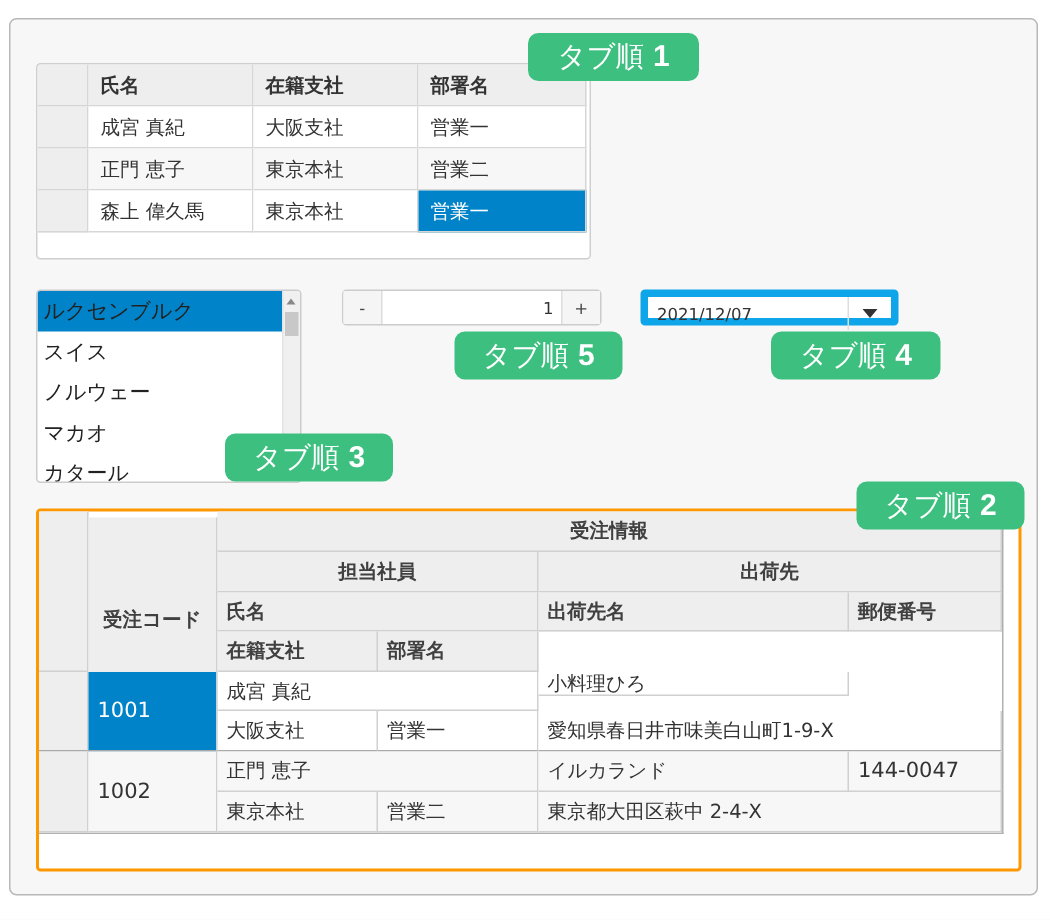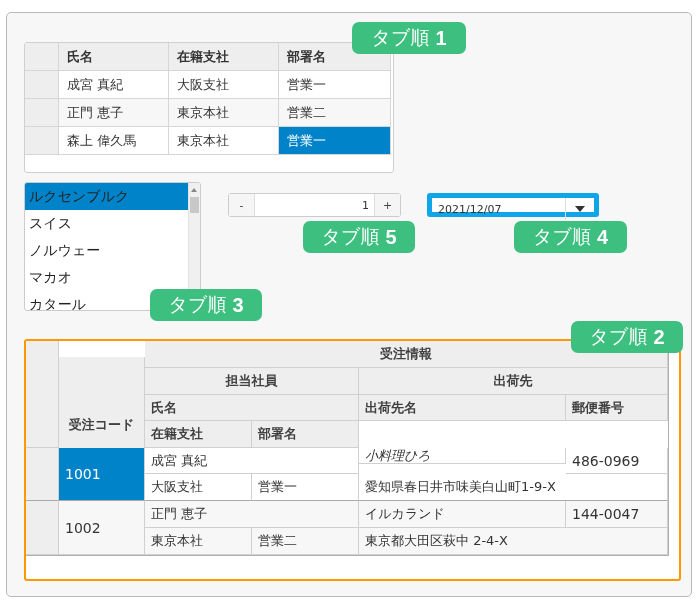--- a/index.html
+++ b/index.html
@@ -13,21 +13,21 @@
   .badge .num { font-weight:bold; margin-left:6px; font-family:"Liberation Sans", sans-serif; font-size:20px; }
   
   .grid1 { left:24px; top:42px; width:370px; height:131px; background:#fff; border:1px solid #cfcfcf; border-radius:3px; overflow:hidden; }
   .g1cell { position:absolute; box-sizing:border-box; border-right:1px solid #d6d6d6; border-bottom:1px solid #d6d6d6;
             font-size:13px; padding-left:8px; display:flex; align-items:center; white-space:nowrap; }
   .g1hdr { background:#eeeeee; font-weight:bold; color:#333; }
   .g1rh { background:#eeeeee; }
   .g1alt { background:#f7f7f7; }
   .sel { background:#0083c8 !important; color:#fff; }
   
-  .listbox { left:24px; top:182px; width:177px; height:129px; background:#fff; border:1px solid #cccccc; border-radius:3px; overflow:hidden; }
+  .listbox { left:24px; top:193px; width:177px; height:129px; background:#fff; border:1px solid #cccccc; border-radius:3px; overflow:hidden; }
   .li { position:absolute; left:0; width:164px; height:27px; font-size:14px; padding-left:4px; box-sizing:border-box; display:flex; align-items:center; color:#222; }
   .scrollbar { position:absolute; right:0; top:0; width:12px; height:100%; background:#f0f0f0; border-left:1px solid #e3e3e3; box-sizing:border-box; }
   .scroll-up { position:absolute; left:2px; top:5px; width:0; height:0; border-left:3px solid transparent; border-right:3px solid transparent; border-bottom:4px solid #888; }
   .thumb { position:absolute; left:1px; top:14px; width:9px; height:16px; background:#c8c8c8; }
   
   .numinput { left:228px; top:193px; width:173px; height:24px; background:#fff; border:1px solid #cccccc; border-radius:3px; }
   .nbtn { position:absolute; top:0; height:22px; width:25px; background:#f5f5f5; display:flex; align-items:center; justify-content:center; font-size:11px; color:#444; }
   .nval { position:absolute; left:26px; right:26px; top:0; height:22px; font-size:11px; display:flex; align-items:center; justify-content:flex-end; padding-right:5px; box-sizing:border-box; }
   
   .dateinput { left:427px; top:193px; width:172px; height:24px; background:#fff; border:5px solid #0ea5e9; border-radius:3px; }
@@ -114,39 +114,38 @@
 
 <div class="badge" style="left:514px;top:221px;width:113px;height:32px;">
   <span>タブ順</span>
     <span class="num">4</span>
 </div>
 
 <div class="abs orange">
   <div class="abs" style="left:0;top:0;width:643px;height:215px;border-right:1px solid #b0b0b0;border-bottom:1px solid #b0b0b0;">
 
     <div class="g2cell g2hdr" style="left:0;top:0;width:33px;height:107px;"></div>
-    <div class="g2cell g2hdr center" style="left:33px;top:16px;width:86px;height:137px;font-family:Liberation Mono, monospace;">受注コード</div>
+    <div class="g2cell g2hdr center" style="left:33px;top:4px;width:86px;height:137px;font-family:Liberation Mono, monospace;">受注コード</div>
 
     <div class="g2cell g2hdr center" style="left:119px;top:0;width:523px;height:27px;">受注情報</div>
 
     <div class="g2cell g2hdr center" style="left:333px;top:27px;width:309px;height:27px;">出荷先</div>
     <div class="g2cell g2hdr center" style="left:119px;top:27px;width:214px;height:27px;">担当社員</div>
 
     <div class="g2cell g2hdr" style="left:119px;top:54px;width:214px;height:26px;">氏名</div>
     <div class="g2cell g2hdr" style="left:333px;top:54px;width:207px;height:26px;">出荷先名</div>
     <div class="g2cell g2hdr" style="left:540px;top:54px;width:102px;height:26px;">郵便番号</div>
 
     <div class="g2cell g2hdr" style="left:119px;top:80px;width:107px;height:27px;">在籍支社</div>
     <div class="g2cell g2hdr" style="left:226px;top:80px;width:107px;height:27px;">部署名</div>
 
     <div class="g2cell g2hdr rowsep" style="left:0;top:107px;width:33px;height:53px;"></div>
     <div class="g2cell sel rowsep" style="left:33px;top:107px;width:86px;height:53px;font-size:14px;padding-left:6px;">1001</div>
     <div class="g2cell g2data" style="left:119px;top:107px;width:214px;height:26px;">成宮 真紀</div>
-    <div class="g2cell g2data" style="left:333px;top:107px;width:207px;height:16px;font-style:italic;">小料理ひろ</div>
-    <div class="g2cell g2data" style="left:540px;top:107px;width:102px;height:26px;font-size:14px;">486-0969</div>
+    <div class="g2cell g2data" style="left:333px;top:107px;width:207px;height:16px;">小料理ひろ</div>
     <div class="g2cell g2data rowsep" style="left:119px;top:133px;width:107px;height:27px;">大阪支社</div>
     <div class="g2cell g2data rowsep" style="left:226px;top:133px;width:107px;height:27px;">営業一</div>
     <div class="g2cell g2data rowsep" style="left:333px;top:133px;width:309px;height:27px;">愛知県春日井市味美白山町1-9-X</div>
 
     <div class="g2cell g2hdr" style="left:0;top:160px;width:33px;height:54px;"></div>
     <div class="g2cell g2alt" style="left:33px;top:160px;width:86px;height:54px;font-size:14px;">1002</div>
     <div class="g2cell g2alt" style="left:119px;top:160px;width:214px;height:27px;">正門 恵子</div>
     <div class="g2cell g2alt" style="left:333px;top:160px;width:207px;height:27px;">イルカランド</div>
     <div class="g2cell g2alt" style="left:540px;top:160px;width:102px;height:27px;font-size:14px;">144-0047</div>
     <div class="g2cell g2alt" style="left:119px;top:187px;width:107px;height:27px;">東京本社</div>

